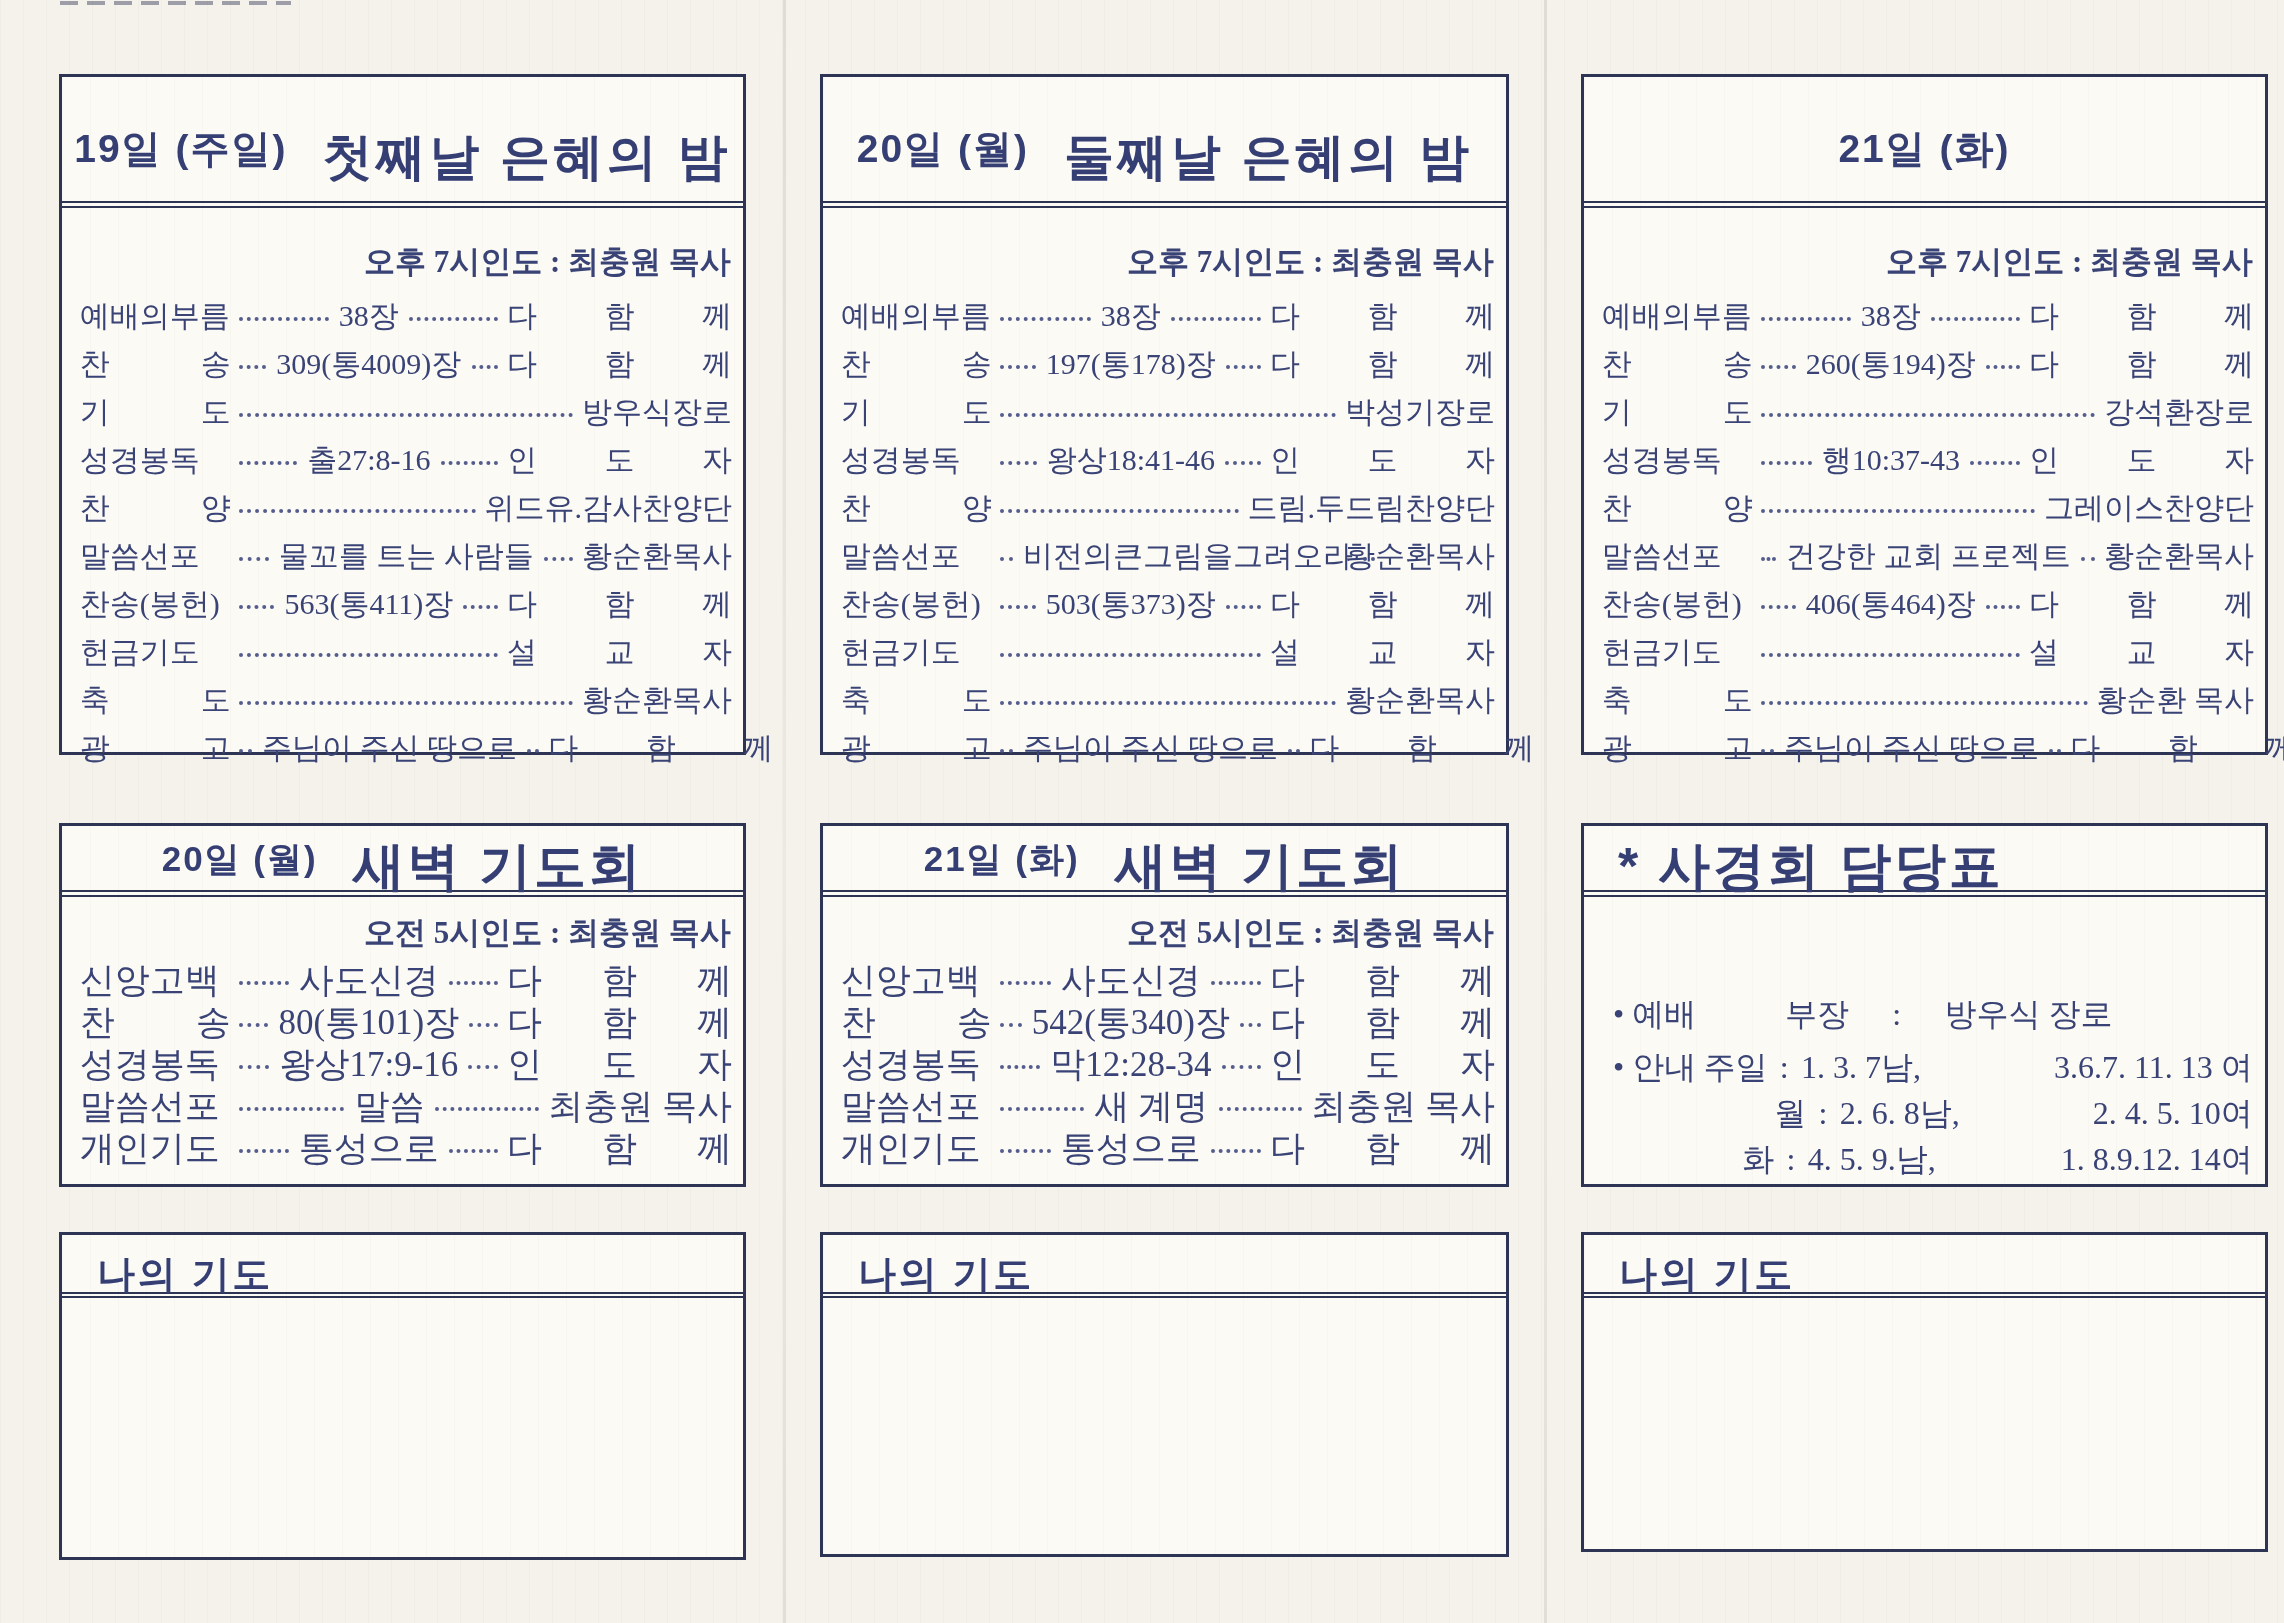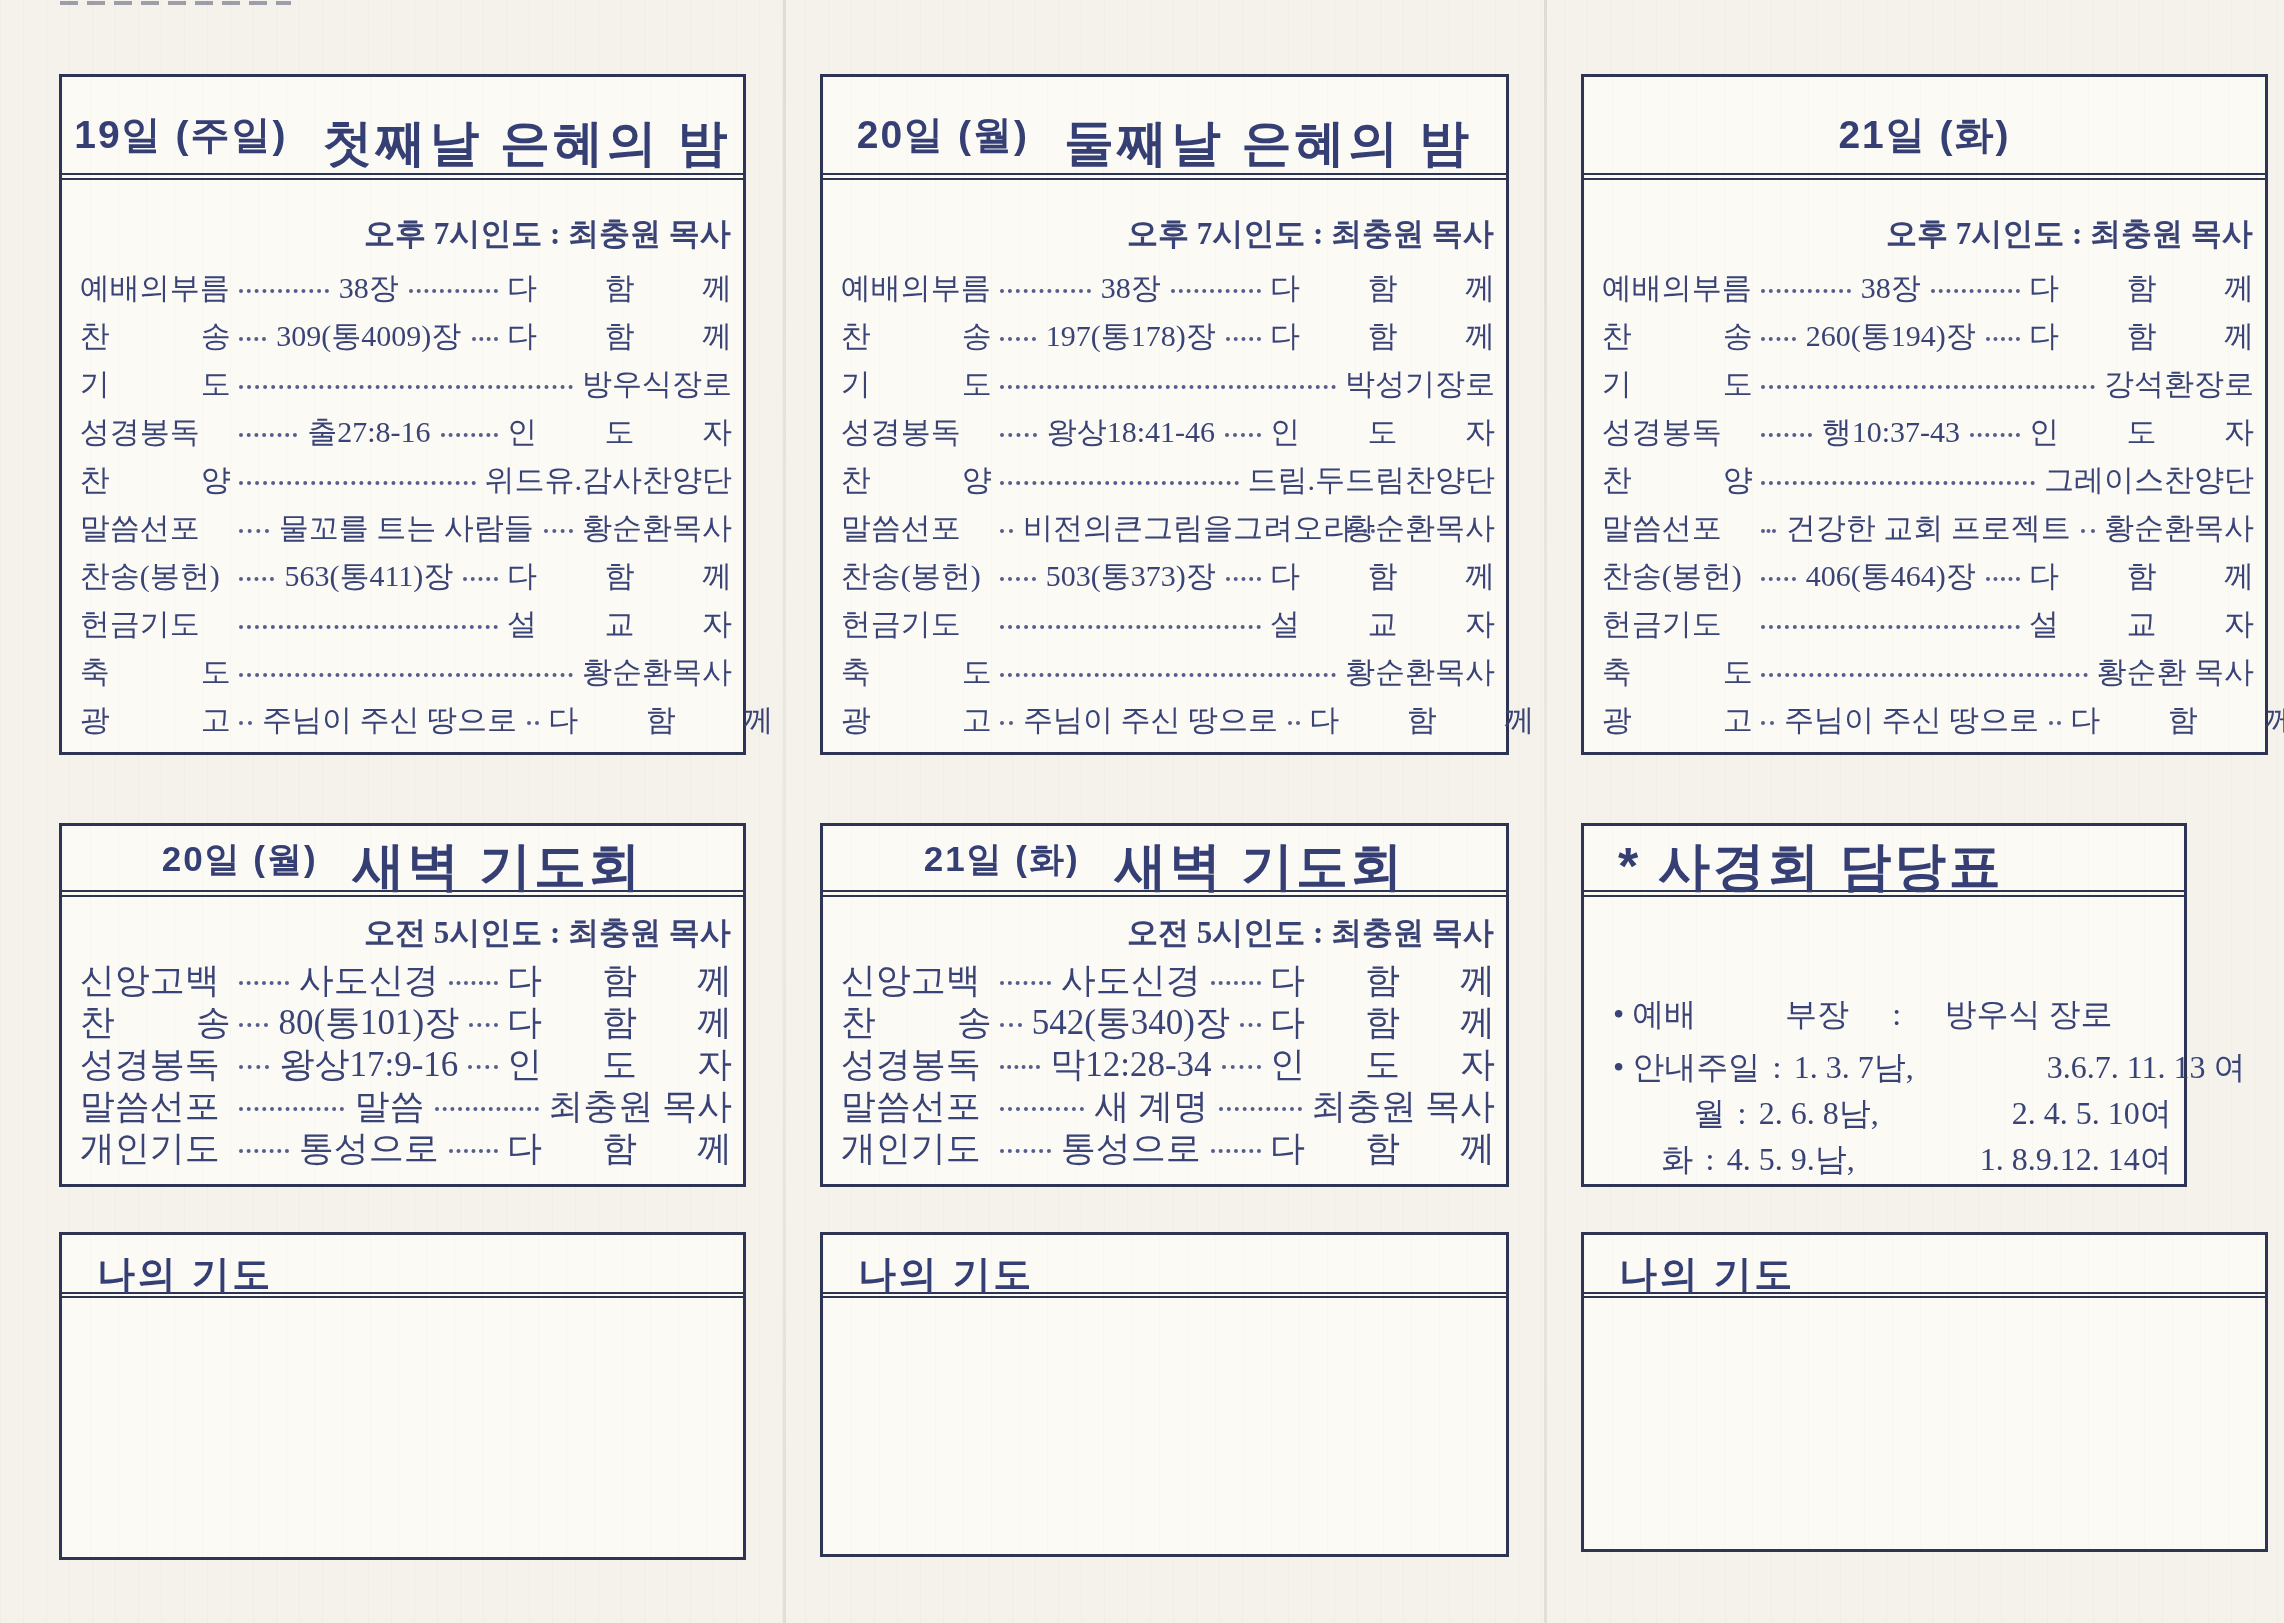--- a/index.html
+++ b/index.html
@@ -31,21 +31,21 @@
   .panel{
     position:absolute;
     background:
       repeating-linear-gradient(90deg, rgba(130,128,118,.035) 0 1.4px, rgba(0,0,0,0) 1.4px 28px),
       var(--panel);
     border:3.4px solid var(--ink-dark);
     color:var(--ink);
   }
   .ptitle{
     display:flex;align-items:baseline;justify-content:center;gap:35px;
-    height:103px;border-bottom:7.5px double var(--ink-dark);
+    height:131px;border-bottom:7.5px double var(--ink-dark);
     font-family:"Liberation Sans","DejaVu Sans",sans-serif;font-weight:bold;
     color:#353f74;white-space:nowrap;padding-top:20px;
   }
   .tdate{font-size:39px;letter-spacing:2px;align-self:center;}
   .tmain{font-size:50px;letter-spacing:3.4px;align-self:center;margin-top:16px;}
   .compact .ptitle{height:71px;padding-top:2.7px;}
   .compact .tdate{font-size:35px;}
   .compact .tmain{font-size:52px;letter-spacing:2.7px;}
   .ptitle.left{justify-content:flex-start;padding-left:34px;}
 
@@ -634,21 +634,21 @@
           <span class="lead"></span>
           <span class="pright">
             <span>다</span>
             <span>함</span>
             <span>께</span>
           </span>
         </div>
       </div>
   </section>
 
-  <section class="panel compact" style="left:1581px;top:823px;width:606px;height:364px">
+  <section class="panel compact" style="left:1581px;top:823px;width:687px;height:364px">
     <div class="ptitle left">
       <span class="tmain">* 사경회 담당표</span>
     </div>
     <div class="arows">
       <div class="arow first">
         <span class="a-w1">• 예배</span>
         <span class="a-w2">부장</span>
         <span class="a-colon">:</span>
         <span class="a-val">방우식 장로</span>
       </div>

